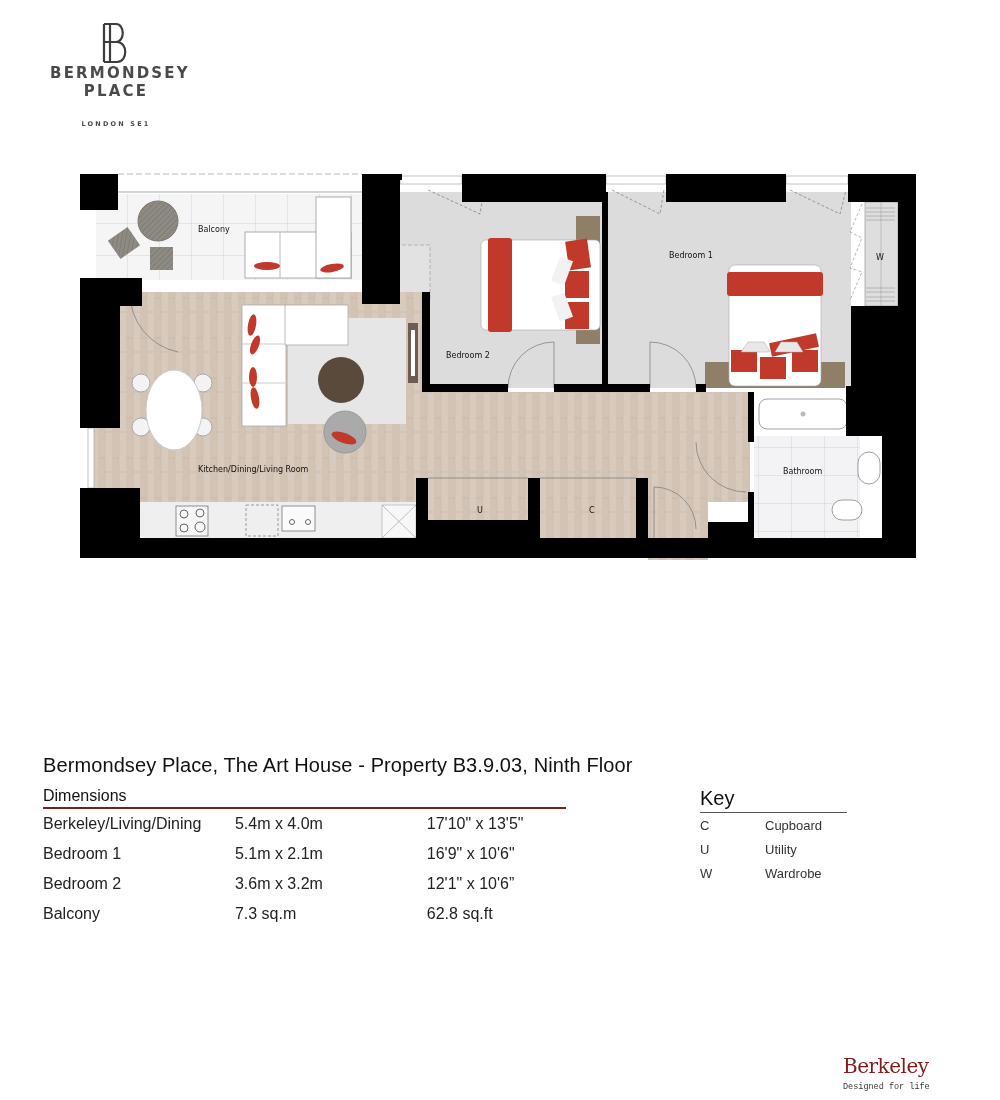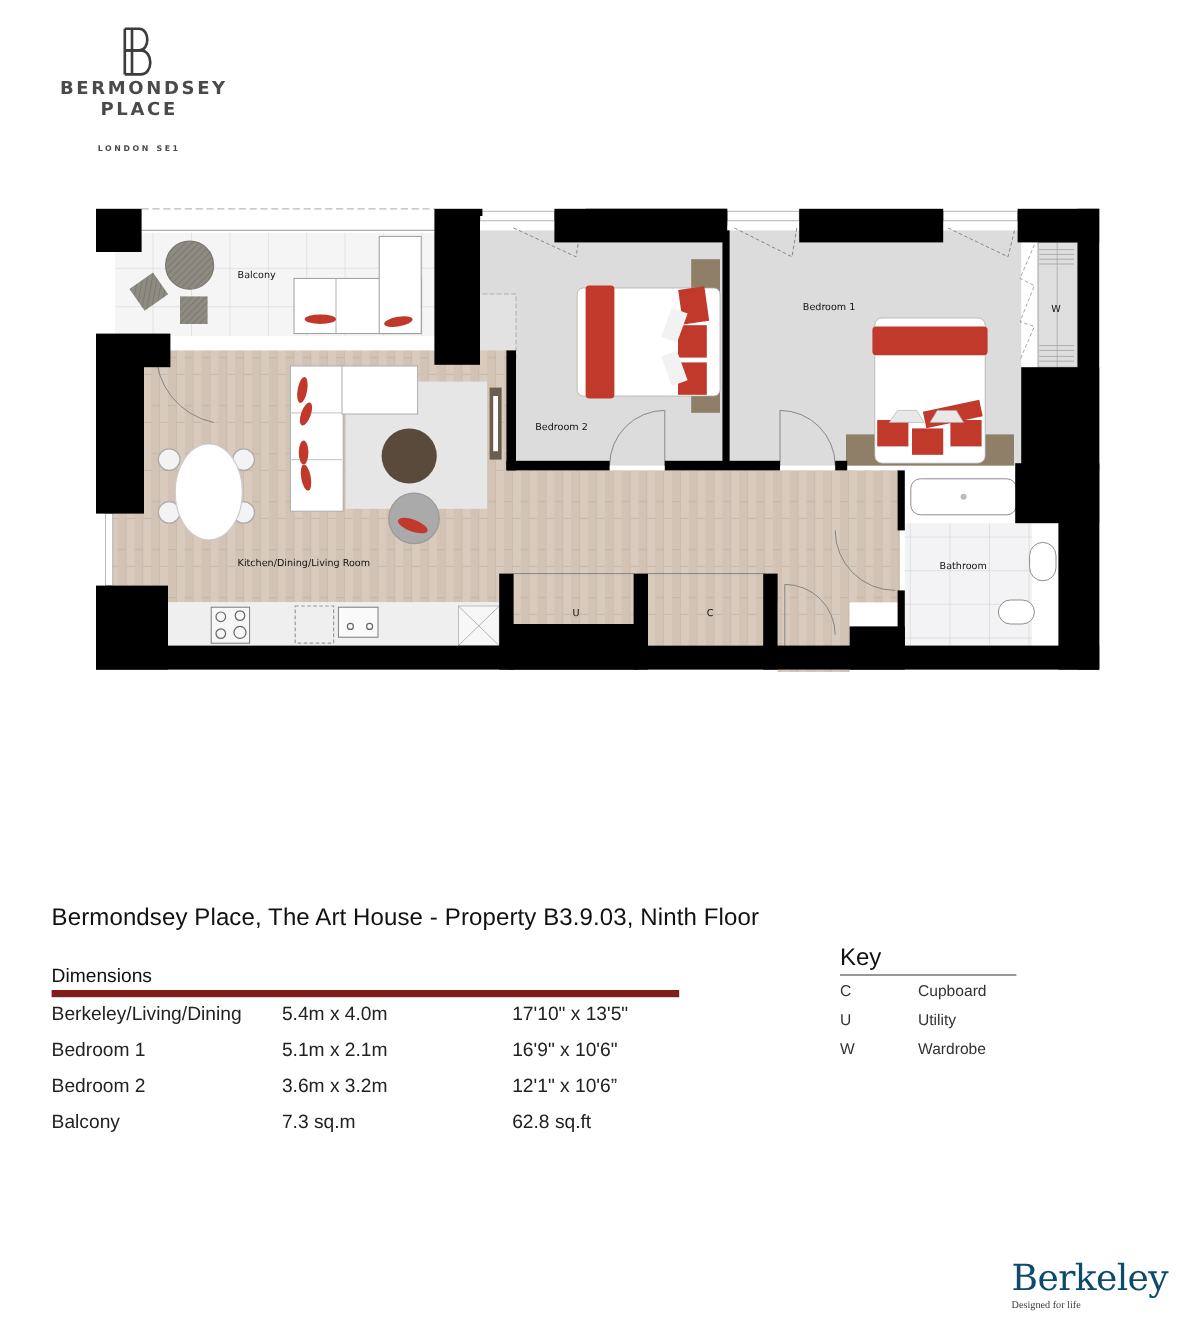--- a/index.html
+++ b/index.html
@@ -8,35 +8,35 @@
   .logo { position: absolute; left: 50px; top: 22px; width: 132px; text-align: center; }
   .logo-mark { display: block; margin: 0 auto; }
   .logo-name { font-family: "DejaVu Sans", sans-serif; font-size: 15px; letter-spacing: 2.2px; color: #4a4a4a; margin-top: 0; font-weight: bold; }
   .logo-sub { font-family: "DejaVu Sans", sans-serif; font-size: 6.5px; letter-spacing: 2.2px; color: #4a4a4a; margin-top: 20px; font-weight: bold; }
 
   .plan { position: absolute; left: 0; top: 0; }
 
   .title { position: absolute; left: 43px; top: 734px; font-size: 20px; color: #111; letter-spacing: 0.1px; margin-top: 20px; }
 
   .dims { position: absolute; left: 43px; top: 787px; width: 523px; }
-  .dims-head { font-size: 16px; padding-bottom: 2px; border-bottom: 6px solid #7f1d1d; margin-top: 18px; }
+  .dims-head { font-size: 16px; padding-bottom: 2px; border-bottom: 2px solid #7f1d1d; }
   .dims-row { display: flex; height: 30px; align-items: center; font-size: 16px; color: #222; }
   .dims-row:first-of-type { margin-top: 0; }
   .c1 { width: 193px; }
   .c2 { width: 193px; }
   .c3 { width: 140px; }
 
   .key { position: absolute; left: 700px; top: 787px; width: 147px; }
   .key-head { font-size: 20px; padding-bottom: 2px; border-bottom: 1px solid #555; }
   .key-row { display: flex; height: 24px; align-items: center; font-size: 13px; color: #333; }
   .key-code { width: 65px; }
 
   .berkeley { position: absolute; left: 843px; top: 1050px; }
-  .berkeley-name { font-family: "DejaVu Serif", serif; font-size: 30px; color: #0c4a6e; letter-spacing: -0.5px; line-height: 32px; }
-  .berkeley-tag { font-family: Liberation Serif, serif; font-size: 8.5px; color: #3a3a3a; margin-top: 0px; }
+  .berkeley-name { font-family: "DejaVu Serif", serif; font-size: 20px; color: #7f1d1d; letter-spacing: -0.5px; line-height: 32px; }
+  .berkeley-tag { font-family: Liberation Mono, monospace; font-size: 8.5px; color: #3a3a3a; margin-top: 0px; }
 
   .room-label { font-family: "DejaVu Sans", sans-serif; font-size: 8px; fill: #111; }
 </style>
 </head>
 <body>
 
 <div class="logo">
   <svg class="logo-mark" width="30" height="42" viewBox="0 0 30 42">
     <g fill="none" stroke="#3c3c3c" stroke-width="2.2">
       <path d="M3 2 V40"></path>

